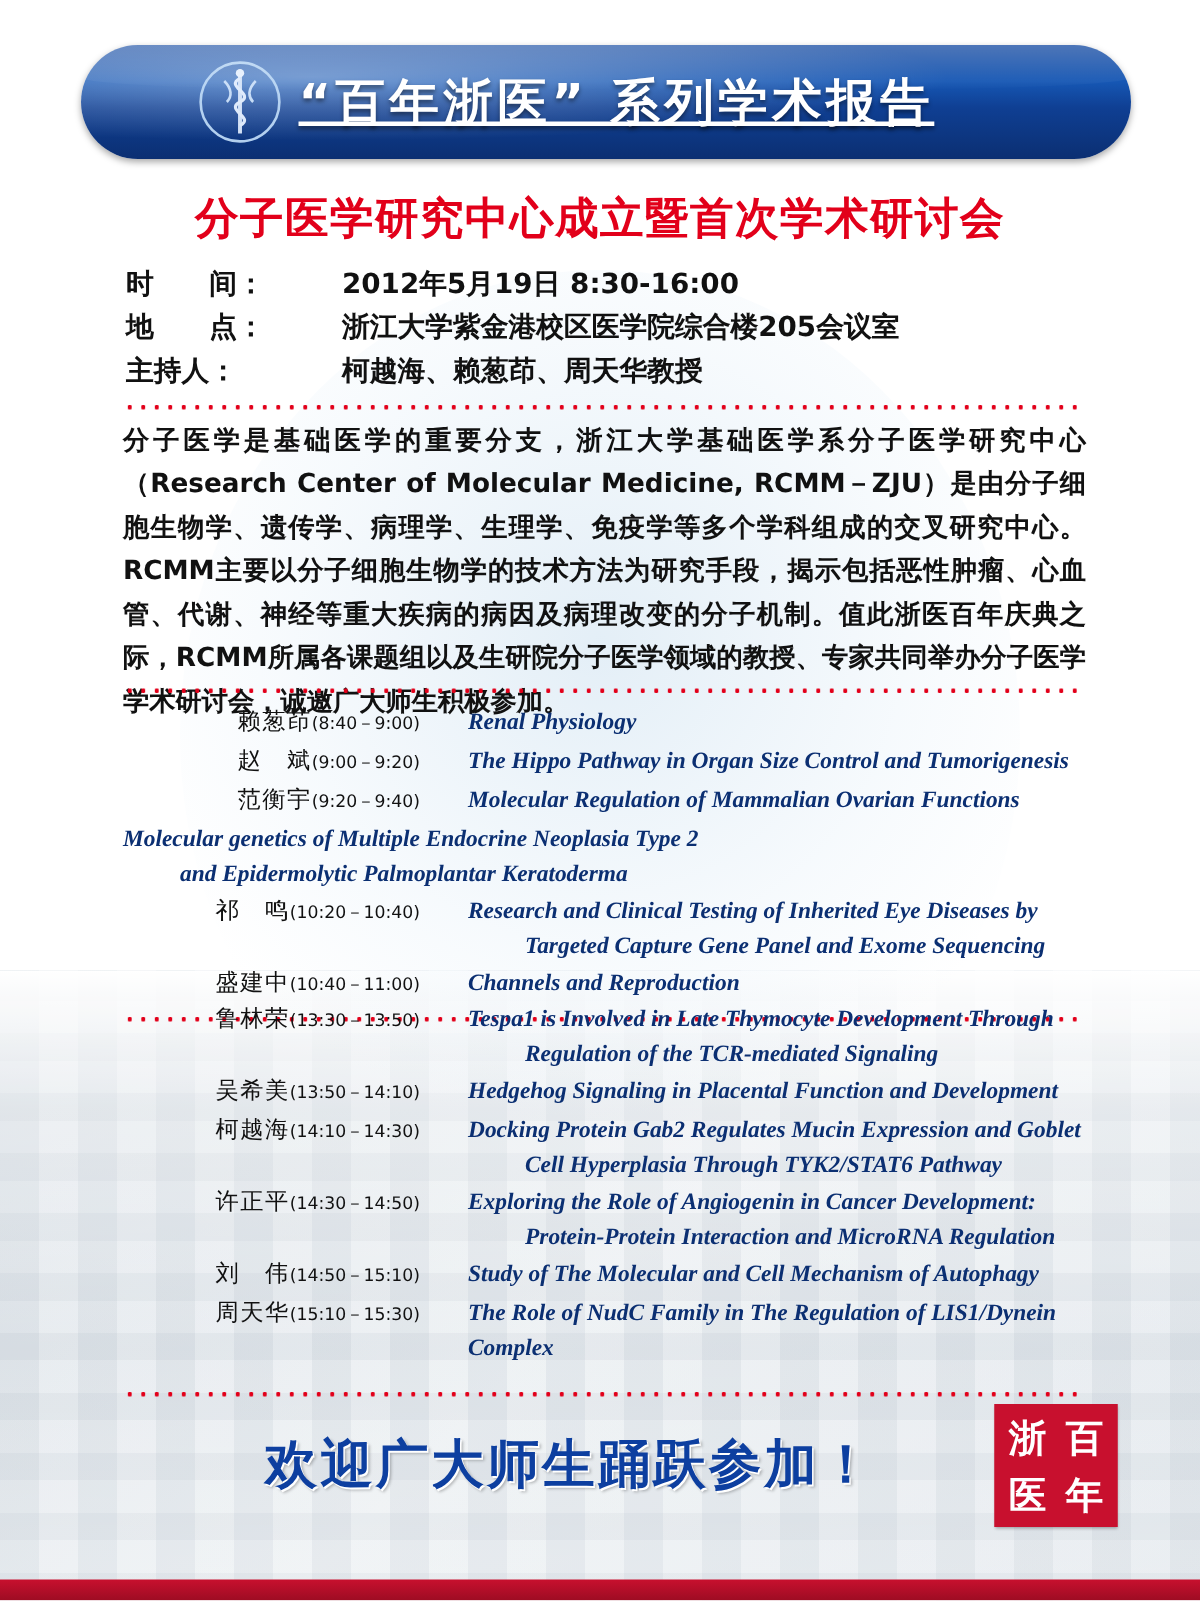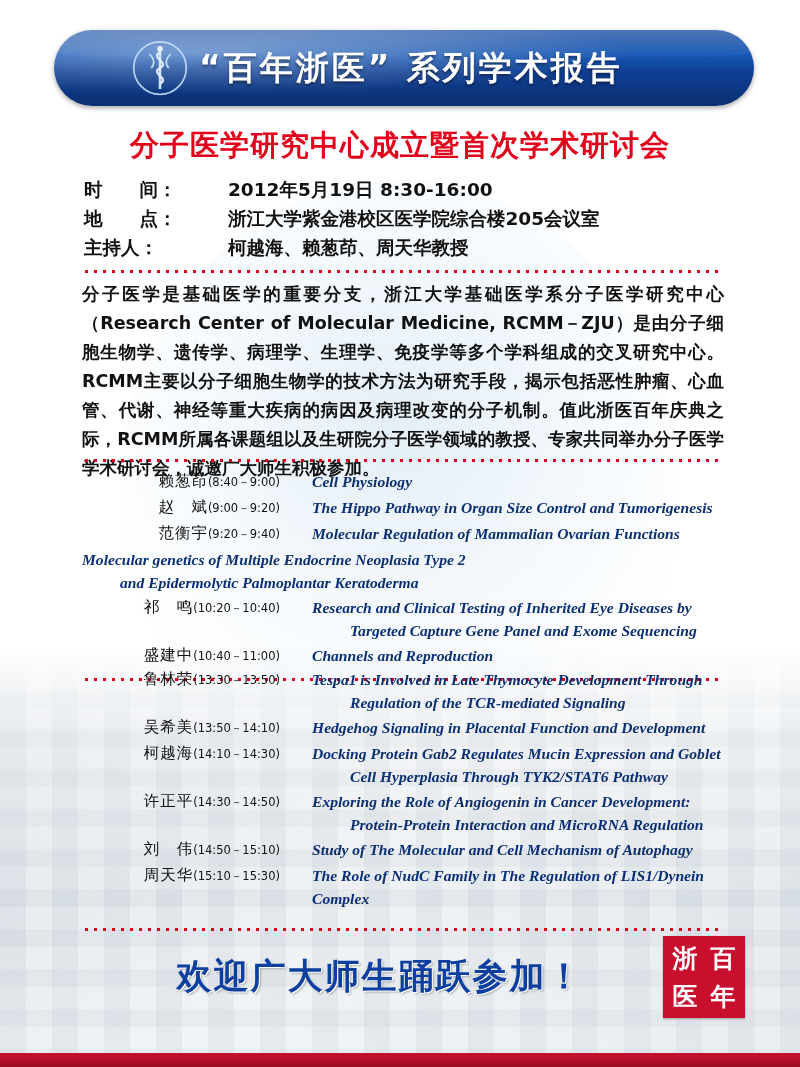--- a/index.html
+++ b/index.html
@@ -84,20 +84,21 @@
     display: flex;
     align-items: center;
     justify-content: flex-start;
     color: #ffffff;
     font-family: "DejaVu Sans", sans-serif;
     font-size: 33px;
     font-weight: bold;
     letter-spacing: 3px;
     text-shadow: 0 2px 3px rgba(0,0,0,0.45);
     white-space: nowrap;
+    text-decoration: underline;
   }
   
   .main-title {
     position: absolute;
     left: 0;
     top: 126px;
     width: 800px;
     text-align: center;
     color: #e2001a;
     font-family: "DejaVu Sans", sans-serif;
@@ -296,21 +297,21 @@
 
   <div class="dots dots-2"></div>
 
   <div class="program program-morning">
 
     <div class="talk">
       <div class="talk-speaker">
         <span class="speaker-name">赖葱茚</span><span class="speaker-time">(8:40－9:00)</span>
       </div>
       <div class="talk-title">
-        <span>Cell Physiology</span>
+        <span>Renal Physiology</span>
       </div>
     </div>
 
     <div class="talk">
       <div class="talk-speaker">
         <span class="speaker-name">赵　斌</span><span class="speaker-time">(9:00－9:20)</span>
       </div>
       <div class="talk-title">
         <span>The Hippo Pathway in Organ Size Control and Tumorigenesis</span>
       </div>

